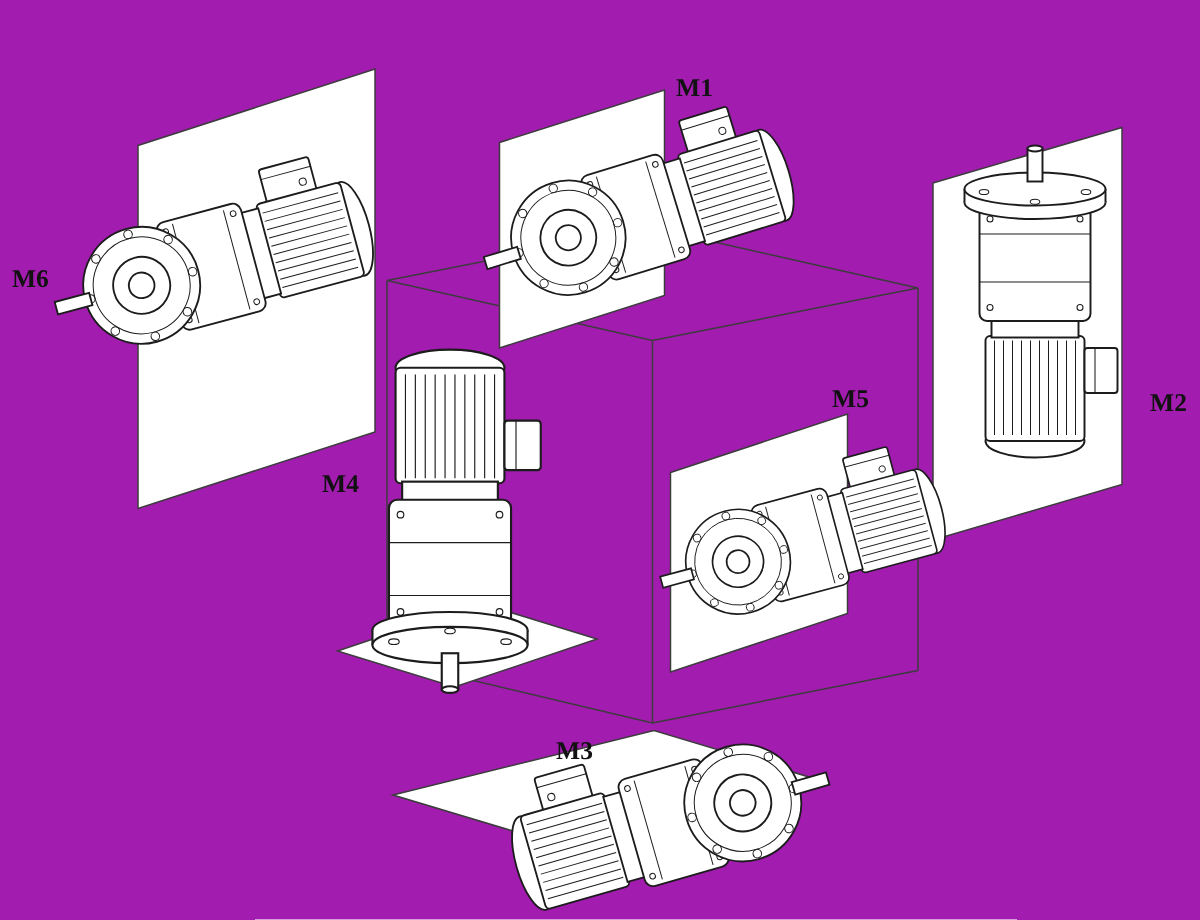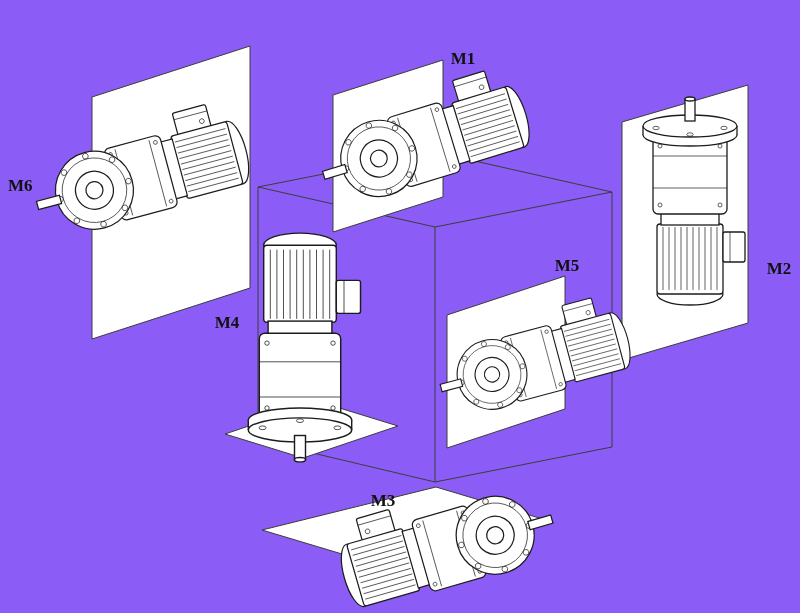--- a/index.html
+++ b/index.html
@@ -1,16 +1,16 @@
 <!DOCTYPE html>
 <html><head>
 <meta charset="utf-8">
 <style>
   html,body{margin:0;padding:0;background:#fff;}
-  .stage{width:800px;height:613px;position:relative;background:#8b5cf6;overflow:hidden;}
+  .stage{width:800px;height:613px;position:relative;background:#a21caf;overflow:hidden;}
   svg{display:block;}
   .lbl{font-family:"Liberation Serif",serif;font-weight:bold;font-size:17px;fill:#111;}
   .cube{stroke:#3c3c3c;stroke-width:1;fill:none;}
   .plane{stroke:#3c3c3c;stroke-width:1;fill:#ffffff;}
   .fillw{fill:#ffffff;stroke:#1c1c1c;stroke-width:1.3;}
   .outline{fill:none;stroke:#1c1c1c;stroke-width:1.3;}
   .thin{fill:none;stroke:#1c1c1c;stroke-width:0.7;}
 </style>
 </head>
 <body>

